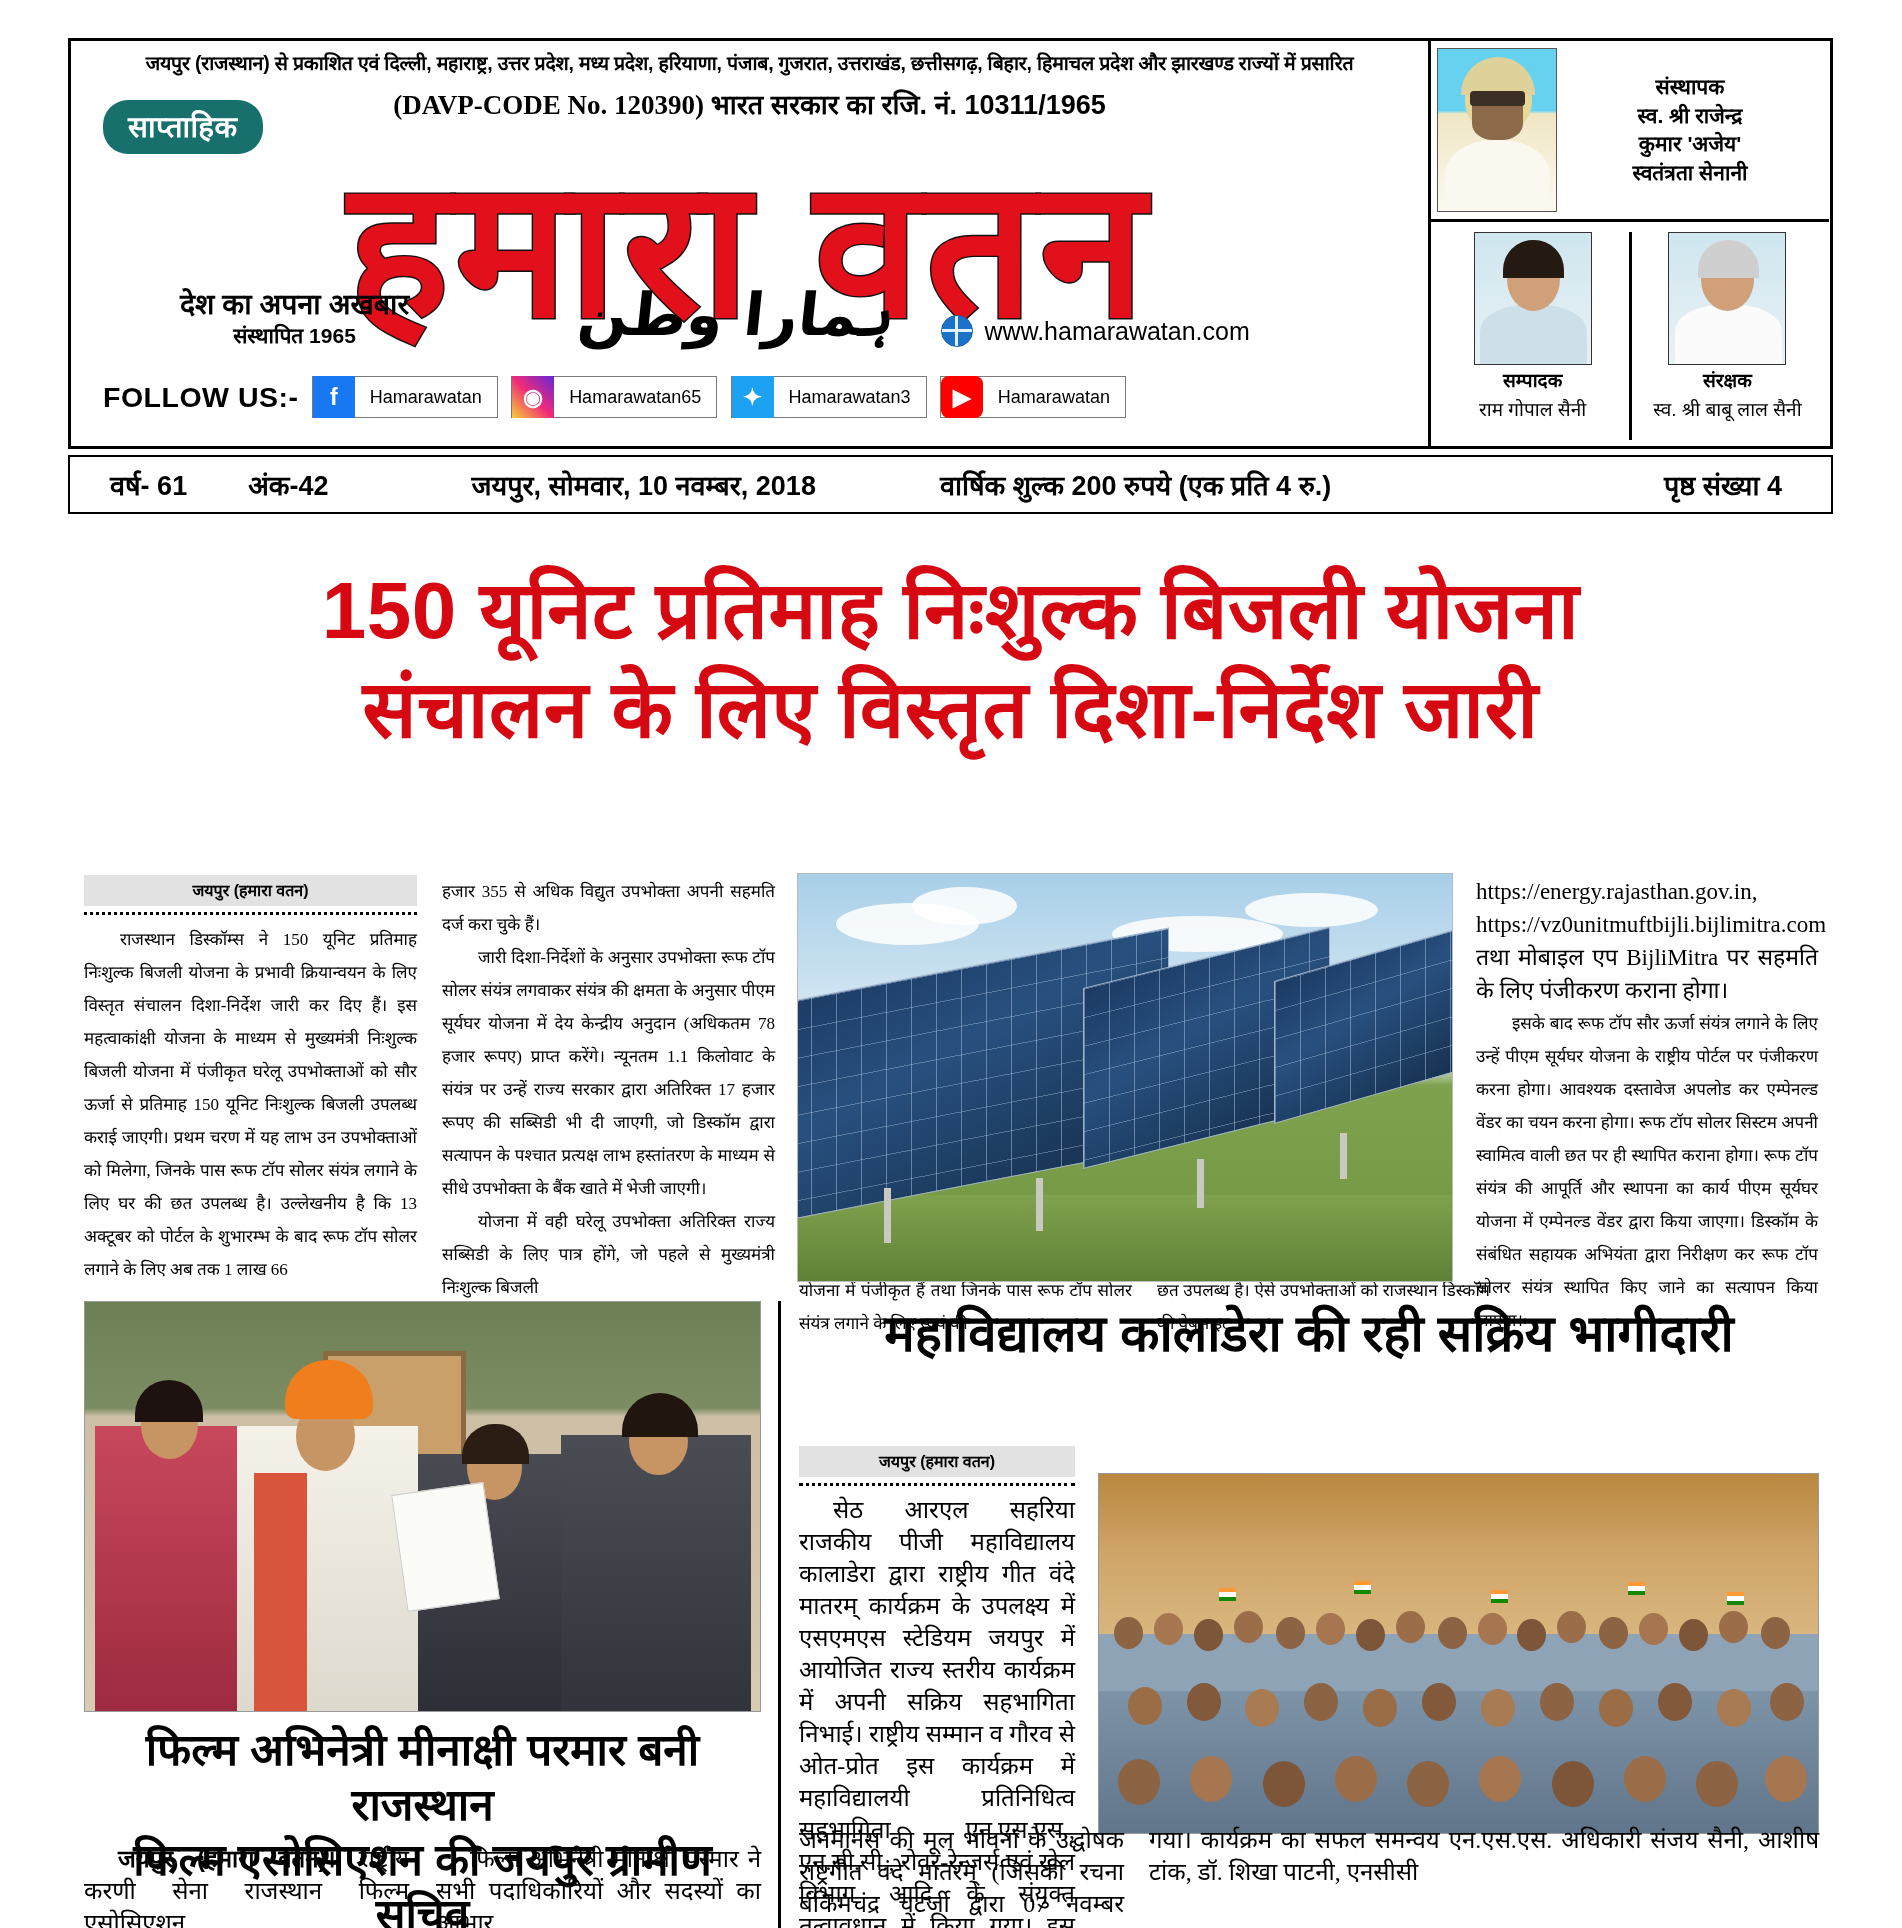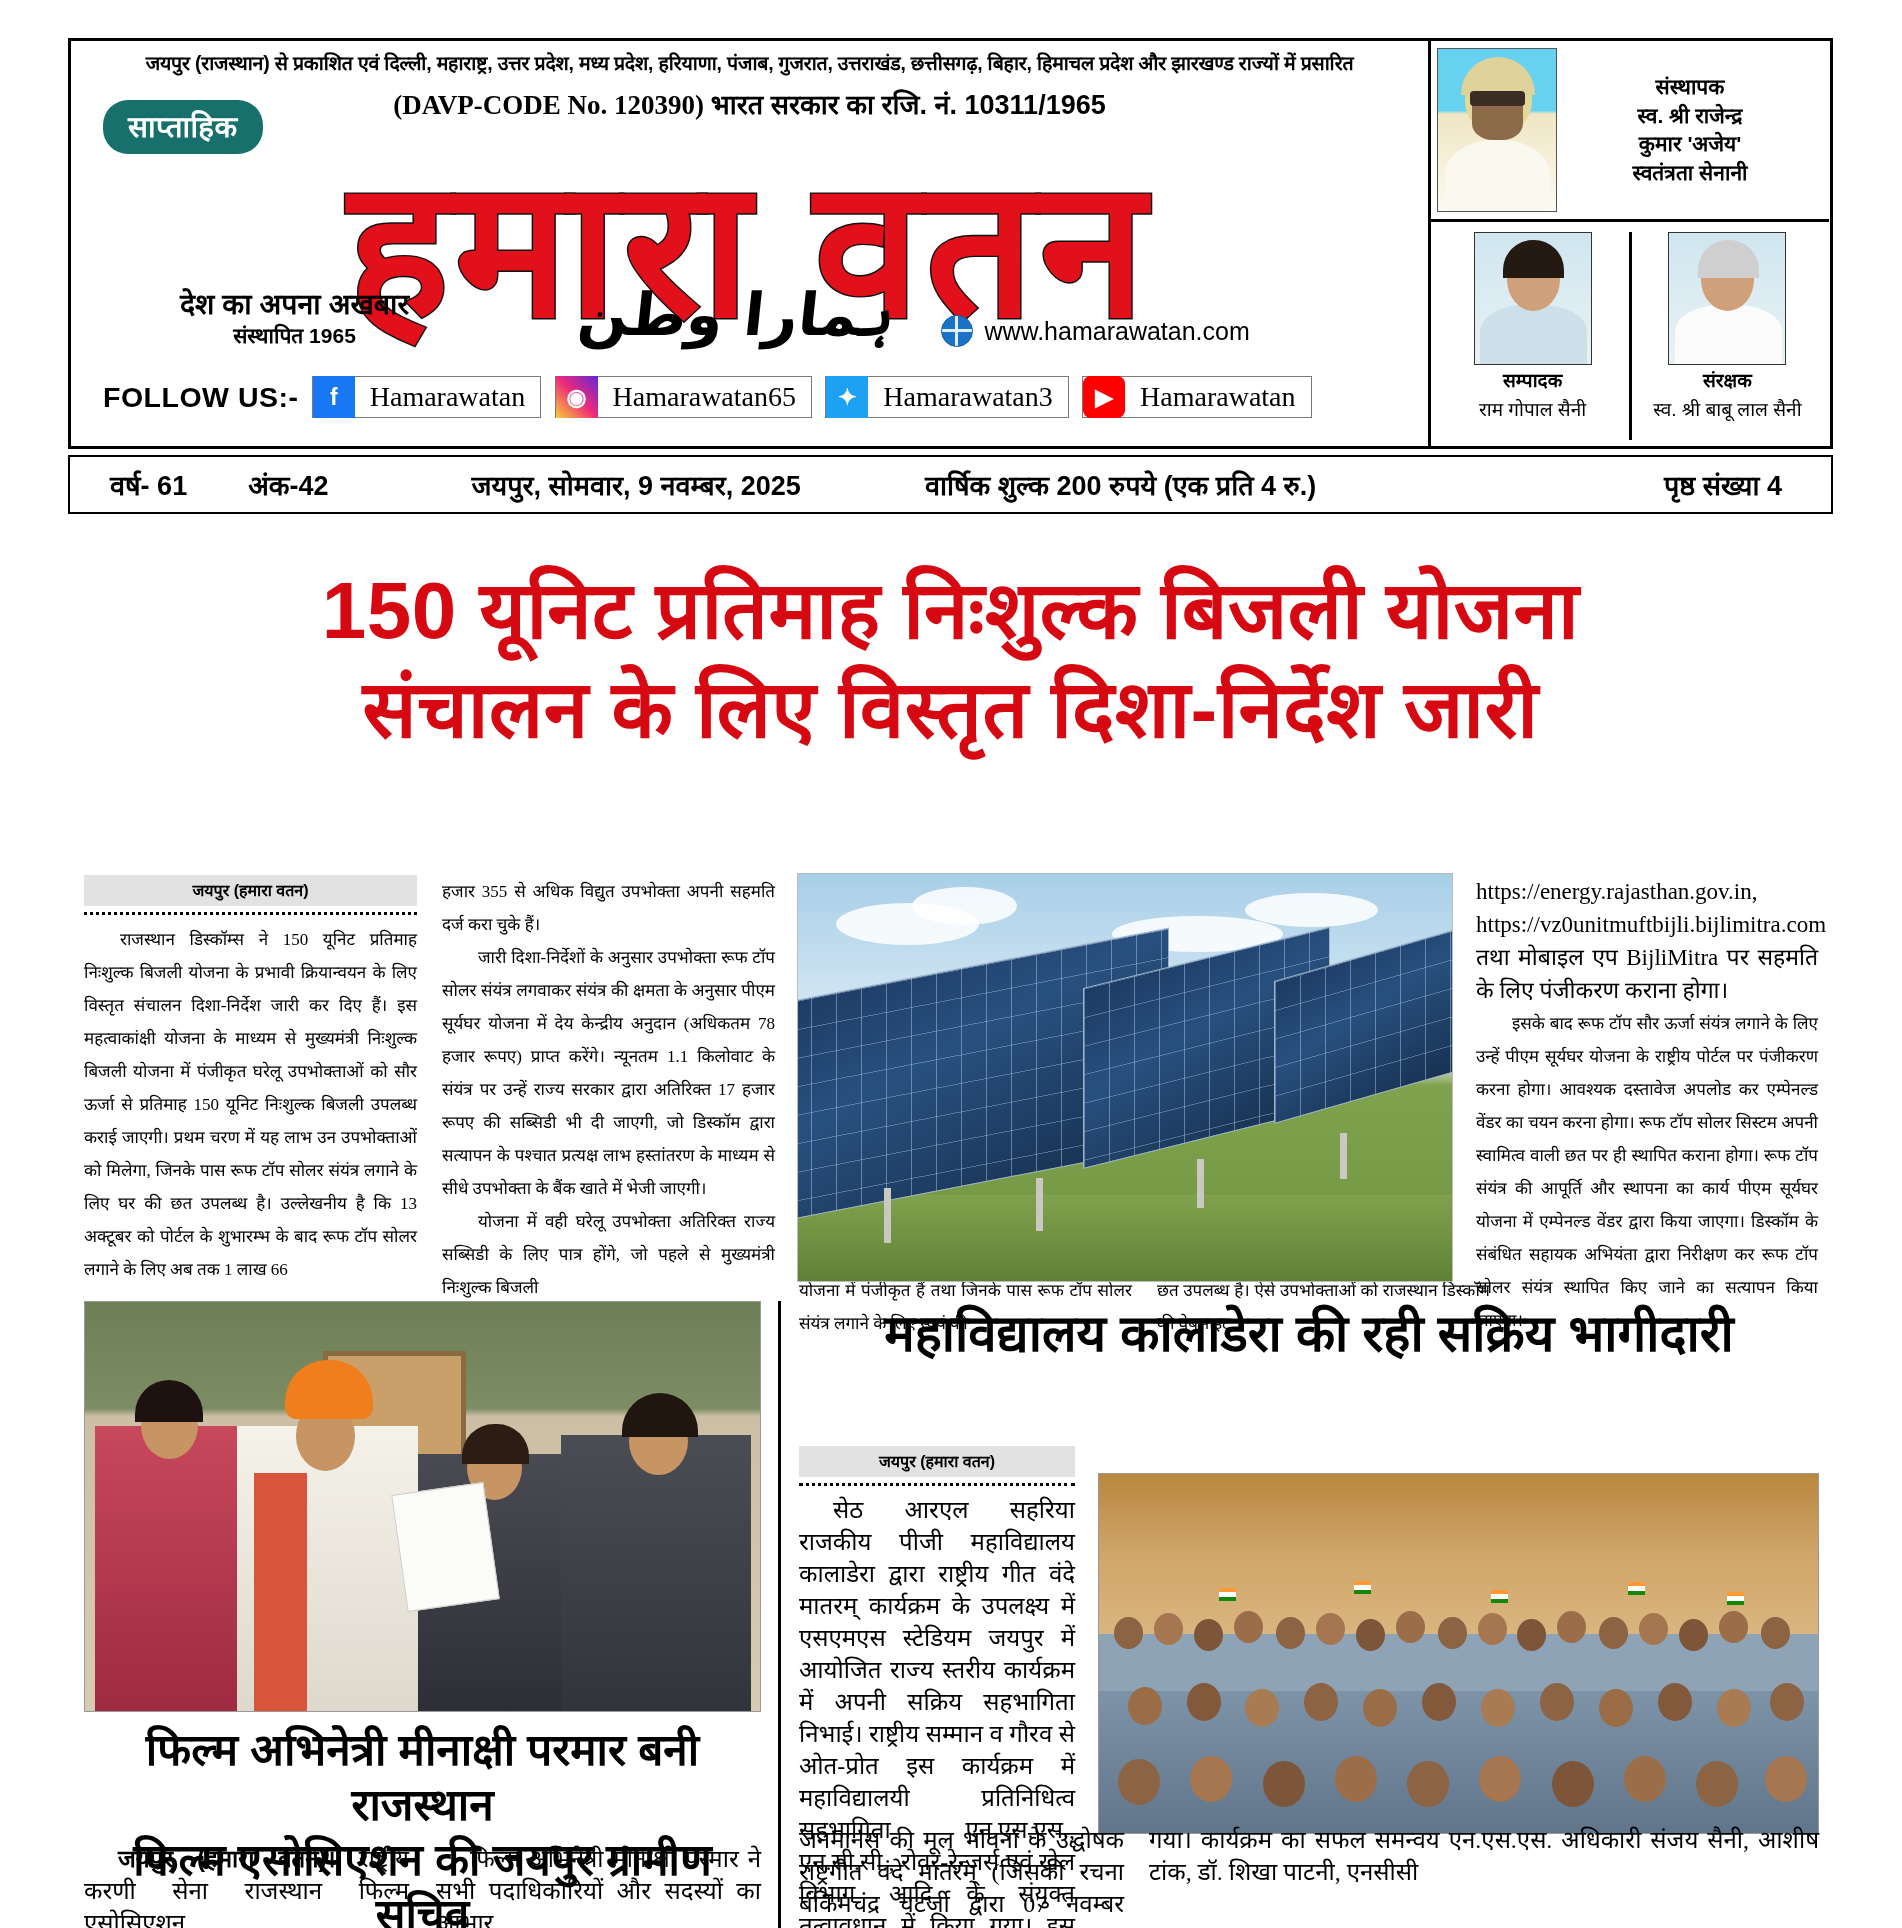--- a/index.html
+++ b/index.html
@@ -123,22 +123,22 @@
     display:flex; align-items:center; justify-content:center;
     color:#fff; font-weight:700; font-size:23px;
     font-family:"Liberation Sans", sans-serif;
   }
   .ic-fb { background:#1877f2; }
   .ic-ig { background:linear-gradient(45deg,#f9ce34,#ee2a7b,#6228d7); }
   .ic-tw { background:#1da1f2; }
   .ic-yt { background:#ff0000; border-radius:7.6px; width:59px; flex:0 0 59px; }
   .social-chip .nm {
     padding:0 15px;
-    font-family:Liberation Serif, serif;
-    font-size:28px; white-space:nowrap;
+    font-family:Liberation Sans, sans-serif;
+    font-size:18px; white-space:nowrap;
   }
 
   
   .founder-box {
     height:181px; border-bottom:3.8px solid #000;
     display:flex; align-items:center; padding:7.6px 5.7px;
   }
   .founder-photo {
     width:120px; height:164px; flex:0 0 120px;
     border:1.9px solid #555;
@@ -428,21 +428,21 @@
           <div class="ed-name">संरक्षक</div>
           <div class="ed-name" style="font-weight:400;">स्व. श्री बाबू लाल सैनी</div>
         </div>
       </div>
     </div>
   </div>
 
   <div class="issue-bar">
     <span class="ib ib-year">वर्ष- 61</span>
     <span class="ib ib-issue">अंक-42</span>
-    <span class="ib ib-date">जयपुर, सोमवार, 9 नवम्बर, 2025</span>
+    <span class="ib ib-date">जयपुर, सोमवार, 10 नवम्बर, 2018</span>
     <span class="ib ib-price">वार्षिक शुल्क 200 रुपये (एक प्रति 4 रु.)</span>
     <span class="ib ib-pages">पृष्ठ संख्या 4</span>
   </div>
 
   <div class="lead-headline">
     <div>150 यूनिट प्रतिमाह निःशुल्क बिजली योजना</div>
     <div>संचालन के लिए विस्तृत दिशा-निर्देश जारी</div>
   </div>
 
   <div class="lead-body">

